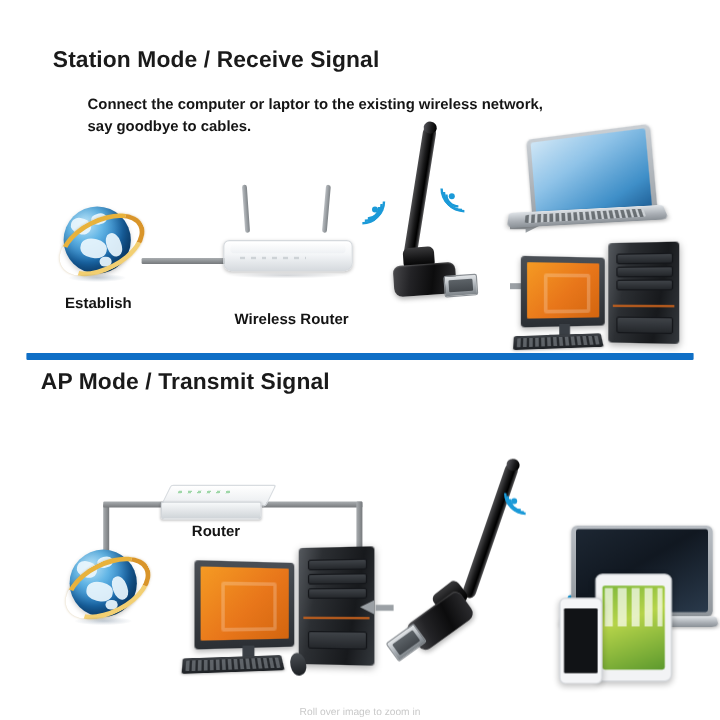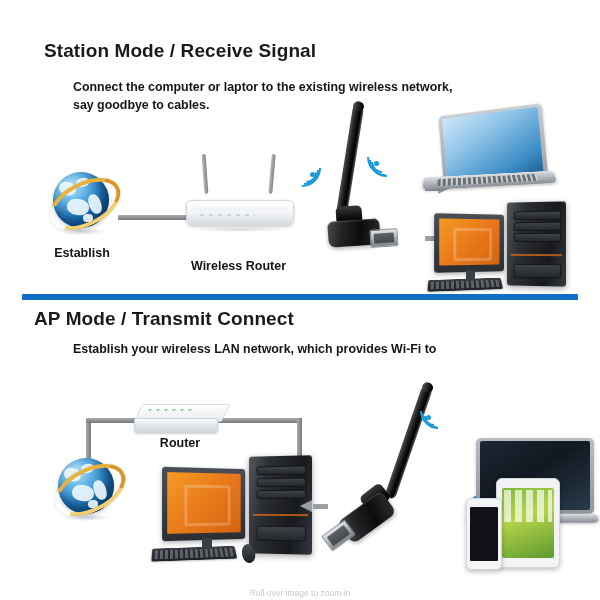--- a/index.html
+++ b/index.html
@@ -245,21 +245,21 @@
 
     <div class="router" style="left:186px;top:186px;width:106px;height:46px;">
       <div class="ant" style="left:17px;top:-32px;height:40px;transform:rotate(-4deg);"></div>
       <div class="ant" style="left:84px;top:-32px;height:40px;transform:rotate(5deg);"></div>
       <div class="body">
         <div class="top"></div>
         <div class="leds"></div>
       </div>
       <div class="sh"></div>
     </div>
-    <div class="dev-label" style="left:156px;top:259px;width:130px;text-align:right;">Wireless Router</div>
+    <div class="dev-label" style="left:178px;top:259px;width:130px;">Wireless Router</div>
 
     <div class="wifi" style="left:283px;top:152px;width:34px;height:34px;transform:scaleX(-1);">
       <span class="dot" style="left:2px;top:20px;"></span>
       <span style="left:0px;top:10px;width:17px;height:17px;transform:rotate(-45deg);"></span>
       <span style="left:-2px;top:3px;width:26px;height:26px;transform:rotate(-45deg);"></span>
       <span style="left:-4px;top:-3px;width:34px;height:34px;transform:rotate(-45deg);"></span>
     </div>
 
     <div class="wifi" style="left:371px;top:140px;width:36px;height:36px;">
       <span class="dot" style="left:3px;top:21px;"></span>
@@ -308,24 +308,23 @@
       </div>
       <div class="kbd" style="left:0px;top:80px;width:74px;height:17px;transform:perspective(280px) rotateX(48deg) rotate(-3deg);"></div>
     </div>
 
   </div>
 
   <div class="divider" style="left:22px;top:294px;width:556px;background:#0f6fc6;"></div>
 
   <div>
 
-    <div class="heading" style="left:34px;top:308px;">AP Mode / Transmit Connect</div>
+    <div class="heading" style="left:34px;top:308px;">AP Mode / Transmit Signal</div>
 
     <div class="body-text" style="left:73px;top:341px;width:430px;">
-      <div>Establish your wireless LAN network, which provides Wi-Fi to</div>
     </div>
 
     <div class="cable v" style="left:86px;top:420px;height:42px;"></div>
     <div class="cable h" style="left:86px;top:418px;width:56px;"></div>
     <div class="cable h" style="left:218px;top:418px;width:84px;"></div>
     <div class="cable v" style="left:297px;top:418px;height:48px;"></div>
 
     <div class="modem" style="left:134px;top:404px;width:92px;height:30px;">
       <div class="top">
         <div class="strip"></div>

